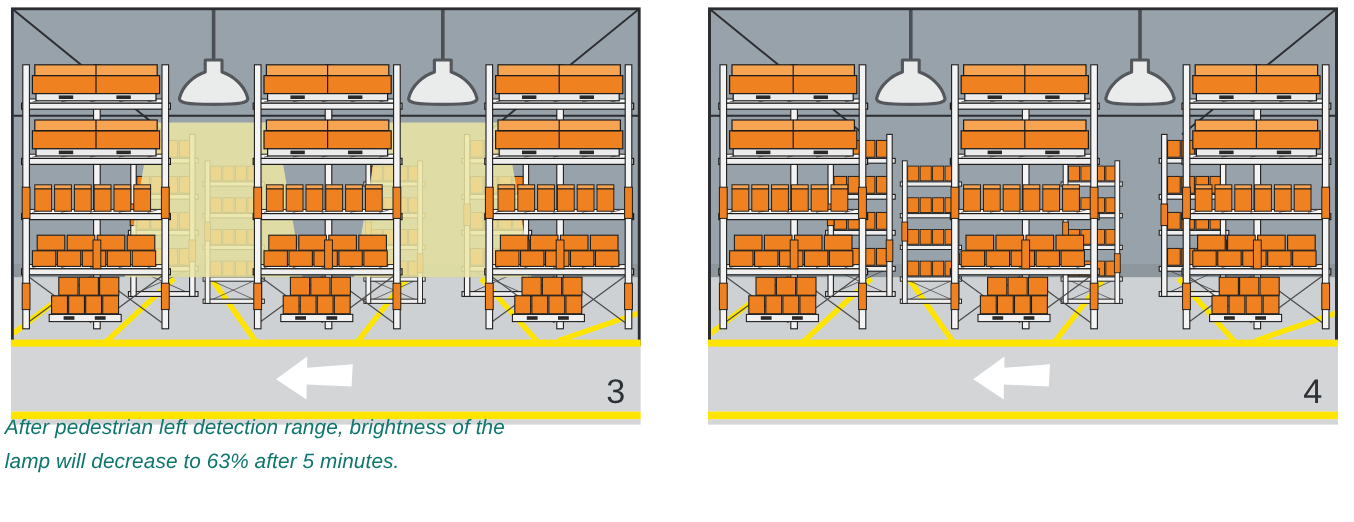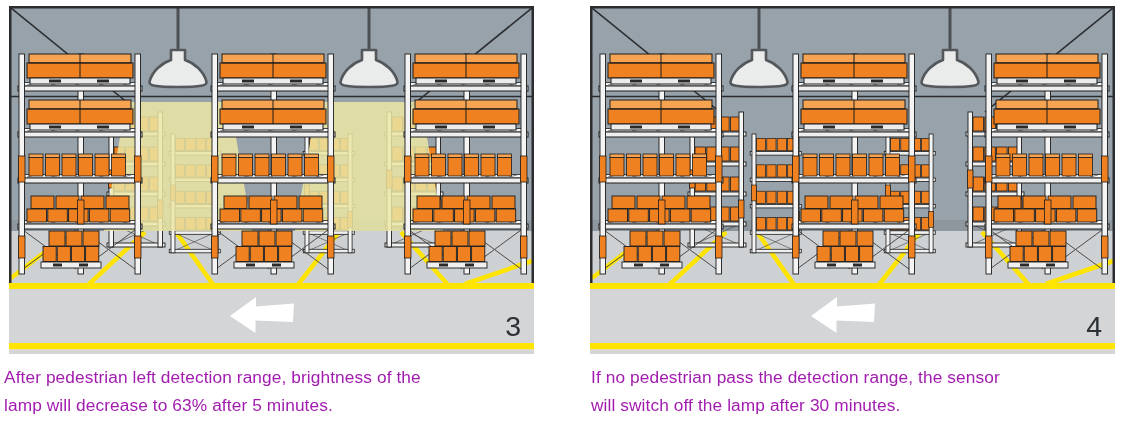--- a/index.html
+++ b/index.html
@@ -2,22 +2,22 @@
 <html><head>
 <meta charset="utf-8">
 <style>
   html,body{margin:0;padding:0;background:#ffffff;}
   .page{position:relative;width:1128px;height:435px;background:#ffffff;overflow:hidden;
         font-family:"Liberation Sans",sans-serif;}
   .panel{position:absolute;top:6px;width:525px;height:348px;margin:0;padding:0;}
   .panel-1{left:9px;}
   .panel-2{left:590px;}
   .panel svg{display:block;width:525px;height:348px;}
-  .caption{position:absolute;top:363px;width:525px;margin:0;
-           font-size:17.3px;line-height:28px;color:#a21caf;letter-spacing:0.1px;}
+  .caption{position:absolute;top:342px;width:525px;margin:0;
+           font-size:17.3px;line-height:28px;color:#0f766e;letter-spacing:0.1px;font-style:italic;}
   .caption-1{left:4px;}
   .caption-2{left:591px;}
   .caption span{display:block;white-space:nowrap;}
 </style>
 </head>
 <body>
 
 <div class="page">
 
   <figure class="panel panel-1">
@@ -985,18 +985,14 @@
       <rect x="0" y="343.5" width="525" height="4.5" fill="#d3d5d7"></rect>
     </svg>
       </div>
   </figure>
 
   <p class="caption caption-1">
     <span>After pedestrian left detection range, brightness of the</span>
     <span>lamp will decrease to 63% after 5 minutes.</span>
   </p>
 
-  <p class="caption caption-2">
-    <span>If no pedestrian pass the detection range, the sensor</span>
-    <span>will switch off the lamp after 30 minutes.</span>
-  </p>
 
 </div>
 
 </body></html>

